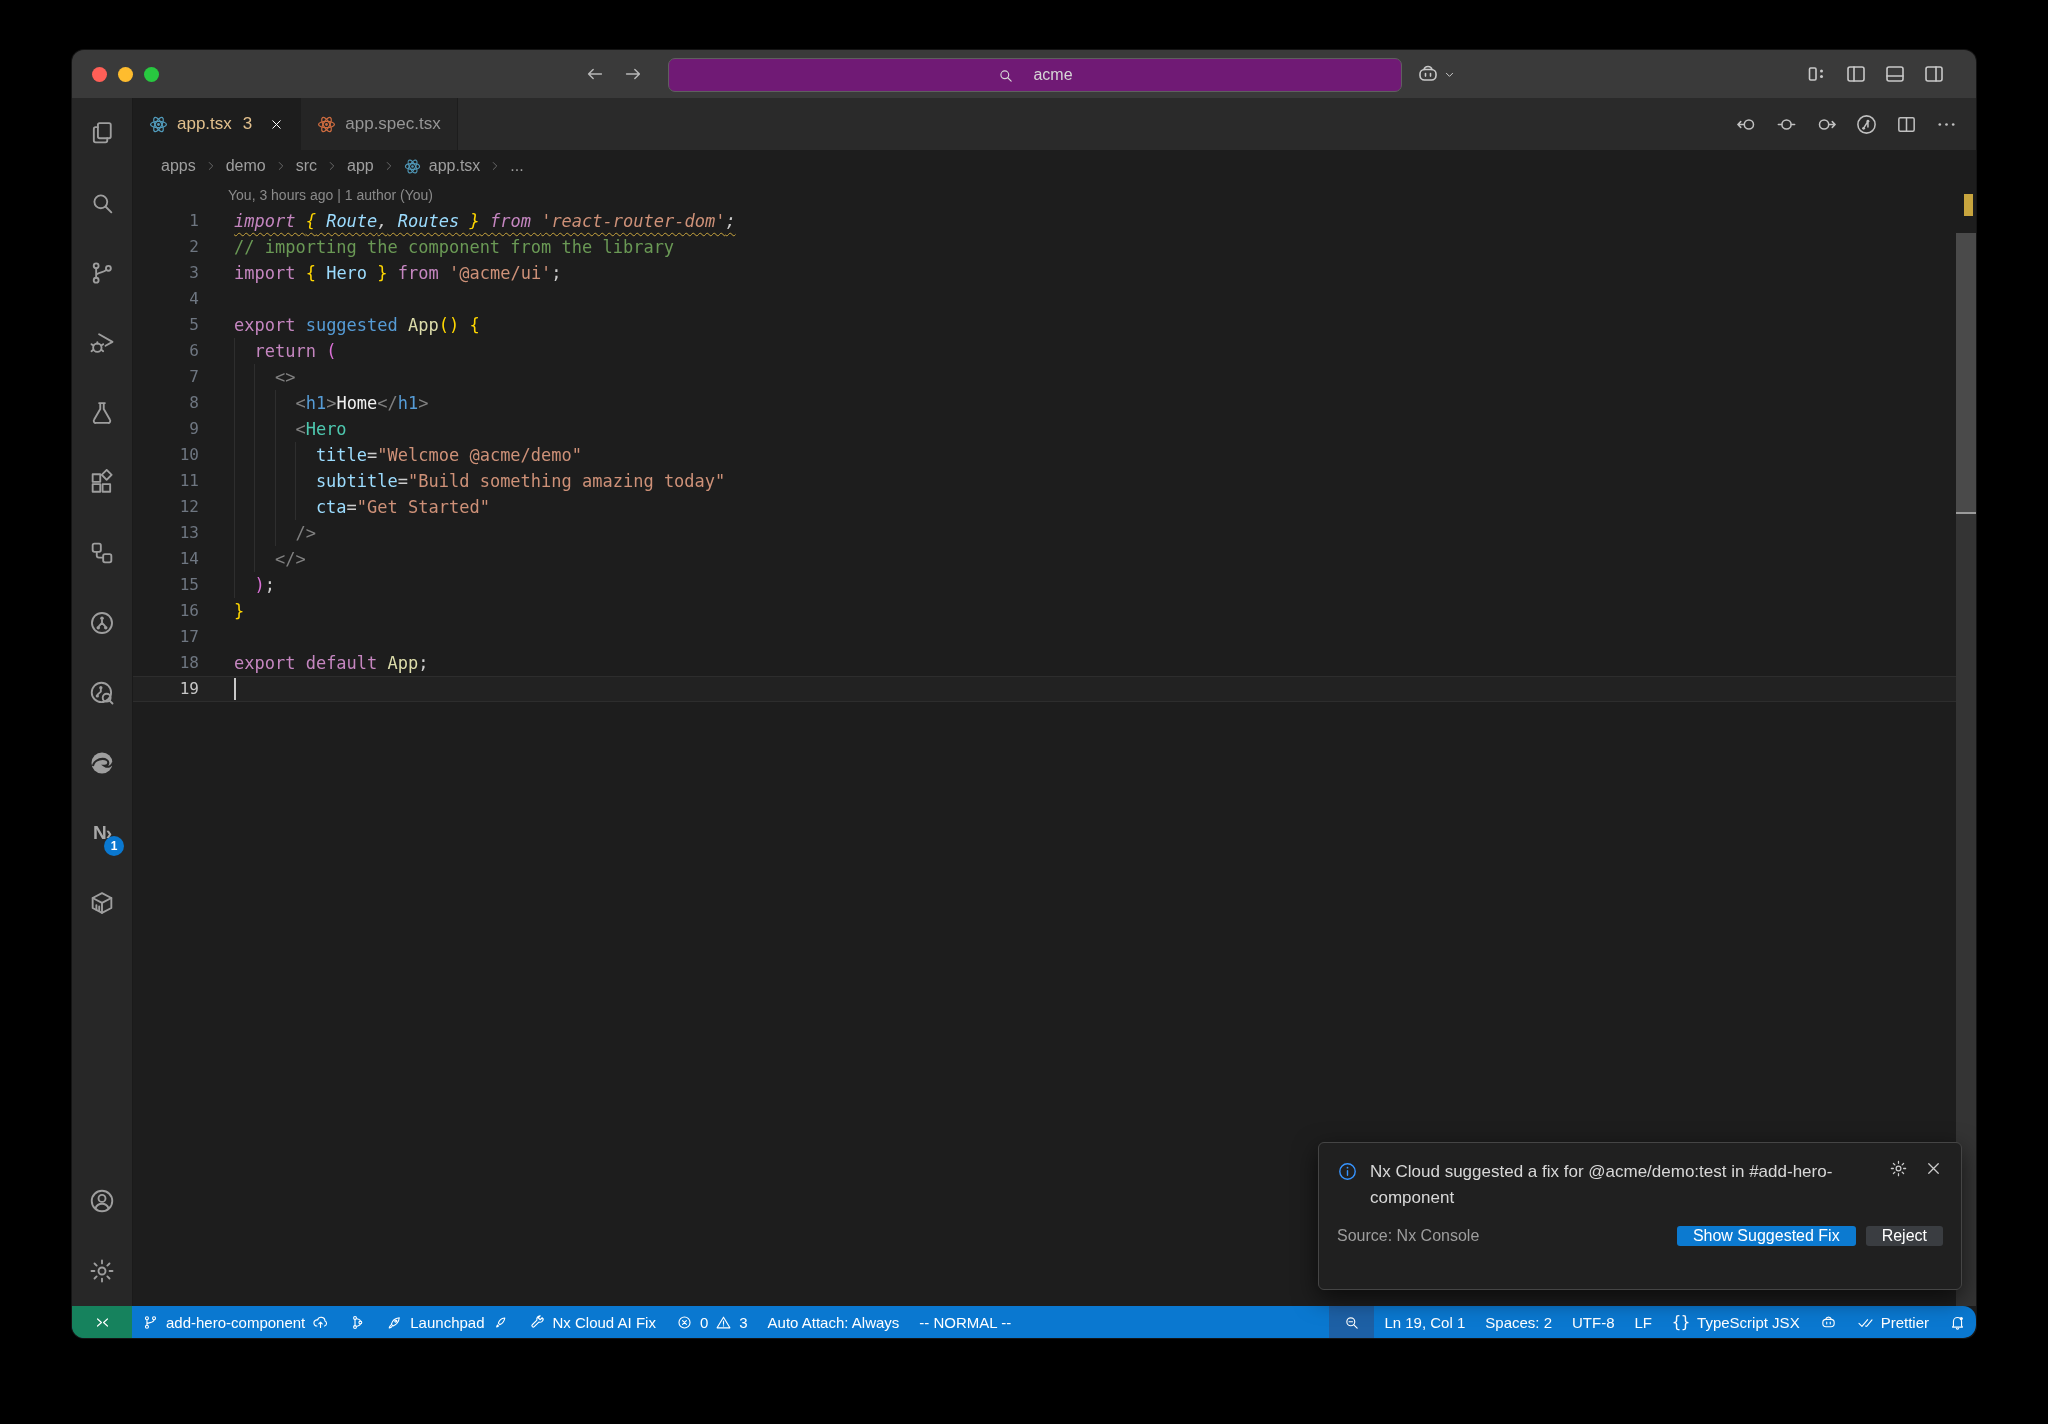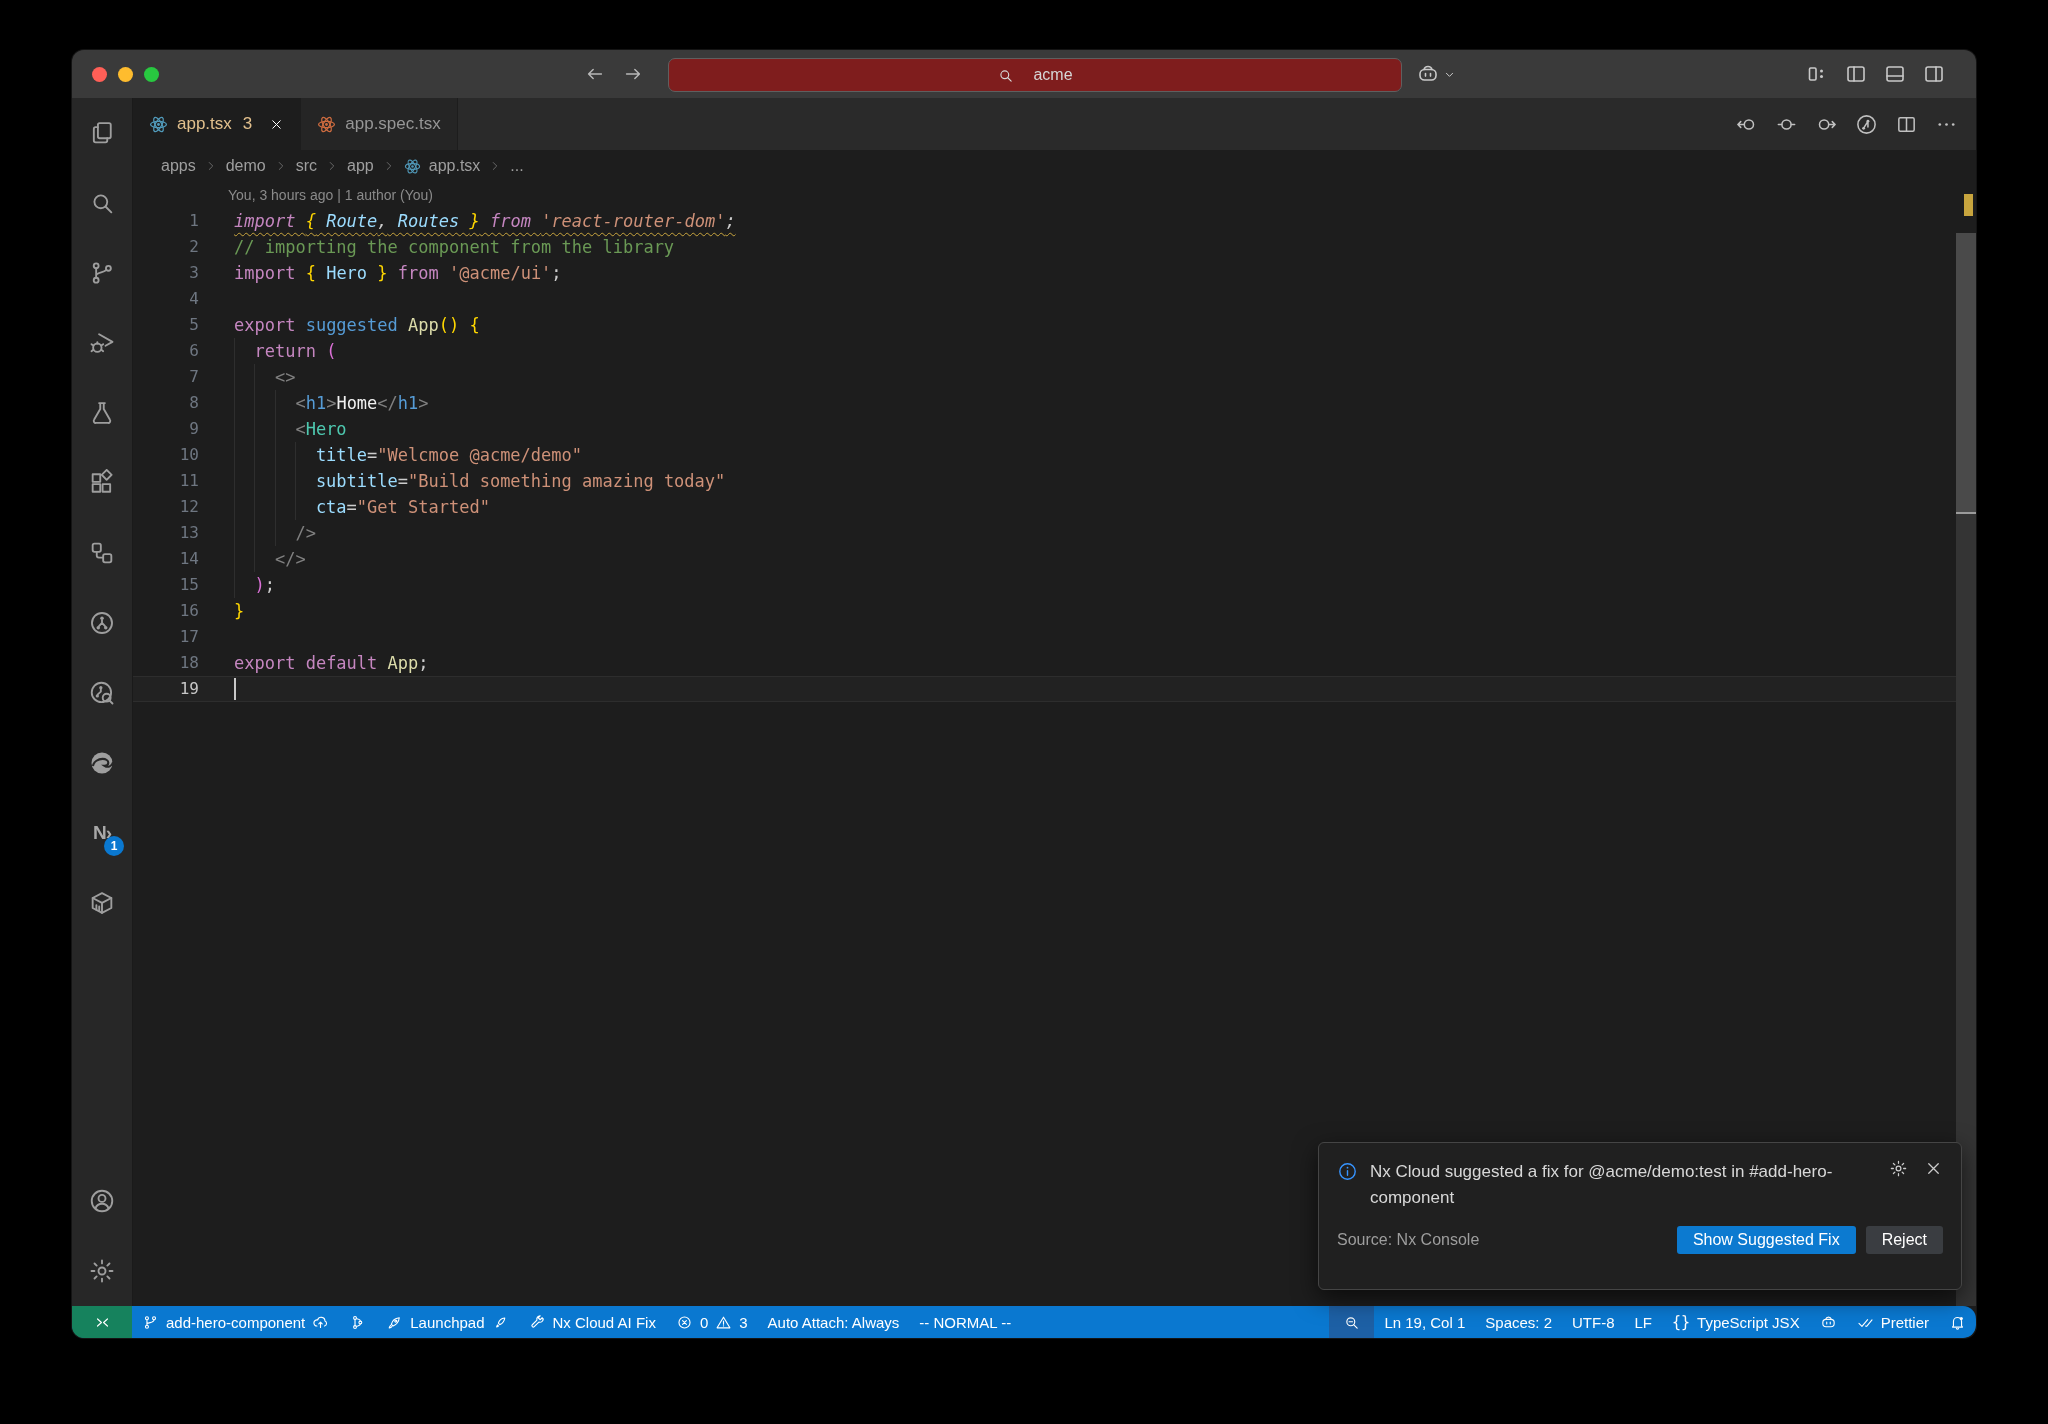--- a/index.html
+++ b/index.html
@@ -4,21 +4,21 @@
 <style>
   html,body{margin:0;padding:0;background:#000;width:2048px;height:1424px;overflow:hidden;
     font-family:"Liberation Sans",sans-serif;-webkit-user-select:none;}
   .window{position:absolute;left:72px;top:50px;width:1904px;height:1288px;background:#1d1d1d;
     border-radius:12px;overflow:hidden;box-shadow:0 0 0 1px rgba(255,255,255,.08),0 20px 60px rgba(0,0,0,.8);}
   
   .titlebar{position:relative;height:48px;background:#3a3a3a;}
   .traffic{position:absolute;left:20px;top:0;height:48px;display:flex;align-items:center;gap:11px;}
   .light{width:15px;height:15px;border-radius:50%;}
   .navarrows{position:absolute;left:512px;top:0;height:48px;display:flex;align-items:center;gap:16px;color:#b8b8b8;}
-  .searchbox{position:absolute;left:596px;top:8px;width:732px;height:32px;background:#7f1d1d;
+  .searchbox{position:absolute;left:596px;top:8px;width:732px;height:32px;background:#701a75;
     border:1px solid #5f5f5f;border-radius:7px;display:flex;align-items:center;justify-content:center;
     gap:19px;color:#d6d6d6;font-size:16px;}
   .tb-right-of-search{position:absolute;left:1344px;top:0;height:48px;display:flex;align-items:center;gap:2px;color:#c9c9c9;}
   .tb-right{position:absolute;right:30px;top:0;height:48px;display:flex;align-items:center;gap:15px;color:#c9c9c9;}
   
   .mainrow{position:absolute;top:48px;bottom:32px;left:0;right:0;display:flex;}
   .activitybar{width:60px;background:#272727;position:relative;flex:none;border-right:1px solid #1a1a1a;}
   .act-top{position:absolute;top:0;left:0;right:0;display:flex;flex-direction:column;}
   .act-bottom{position:absolute;bottom:0;left:0;right:0;display:flex;flex-direction:column;}
   .act-item{height:70px;display:flex;align-items:center;justify-content:center;color:#9e9e9e;position:relative;}
@@ -77,21 +77,21 @@
     border-radius:6px;box-shadow:0 8px 24px rgba(0,0,0,.6);padding:16px 18px 14px 18px;box-sizing:border-box;z-index:10;}
   .toast-head{display:flex;align-items:flex-start;gap:12px;}
   .toast-msg{color:#d8d8d8;font-size:17px;line-height:1.55;width:498px;}
   .toast-icons{margin-left:auto;display:flex;gap:16px;color:#cccccc;}
   .toast-icons .icon svg{width:19px;height:19px;}
   .info-i{color:#3794ff;display:flex;margin-top:2px;}
   .info-i svg{width:21px;height:21px;}
   .toast-foot{display:flex;align-items:center;margin-top:14px;}
   .toast-src{color:#9d9d9d;font-size:16px;}
   .toast-btns{margin-left:auto;display:flex;gap:10px;}
-  .tbtn{height:28px;padding:0 16px;border-radius:3px;font-size:16px;display:flex;align-items:center;color:#fff;border:none;}
+  .tbtn{height:20px;padding:0 16px;border-radius:3px;font-size:16px;display:flex;align-items:center;color:#fff;border:none;}
   .tbtn.primary{background:#0c7ad0;}
   .tbtn.secondary{background:#3a3d41;text-align:center;}
   .icon{display:inline-flex;line-height:0;}
 </style>
 </head>
 <body>
 
 <div class="window">
 
   <div class="titlebar">

